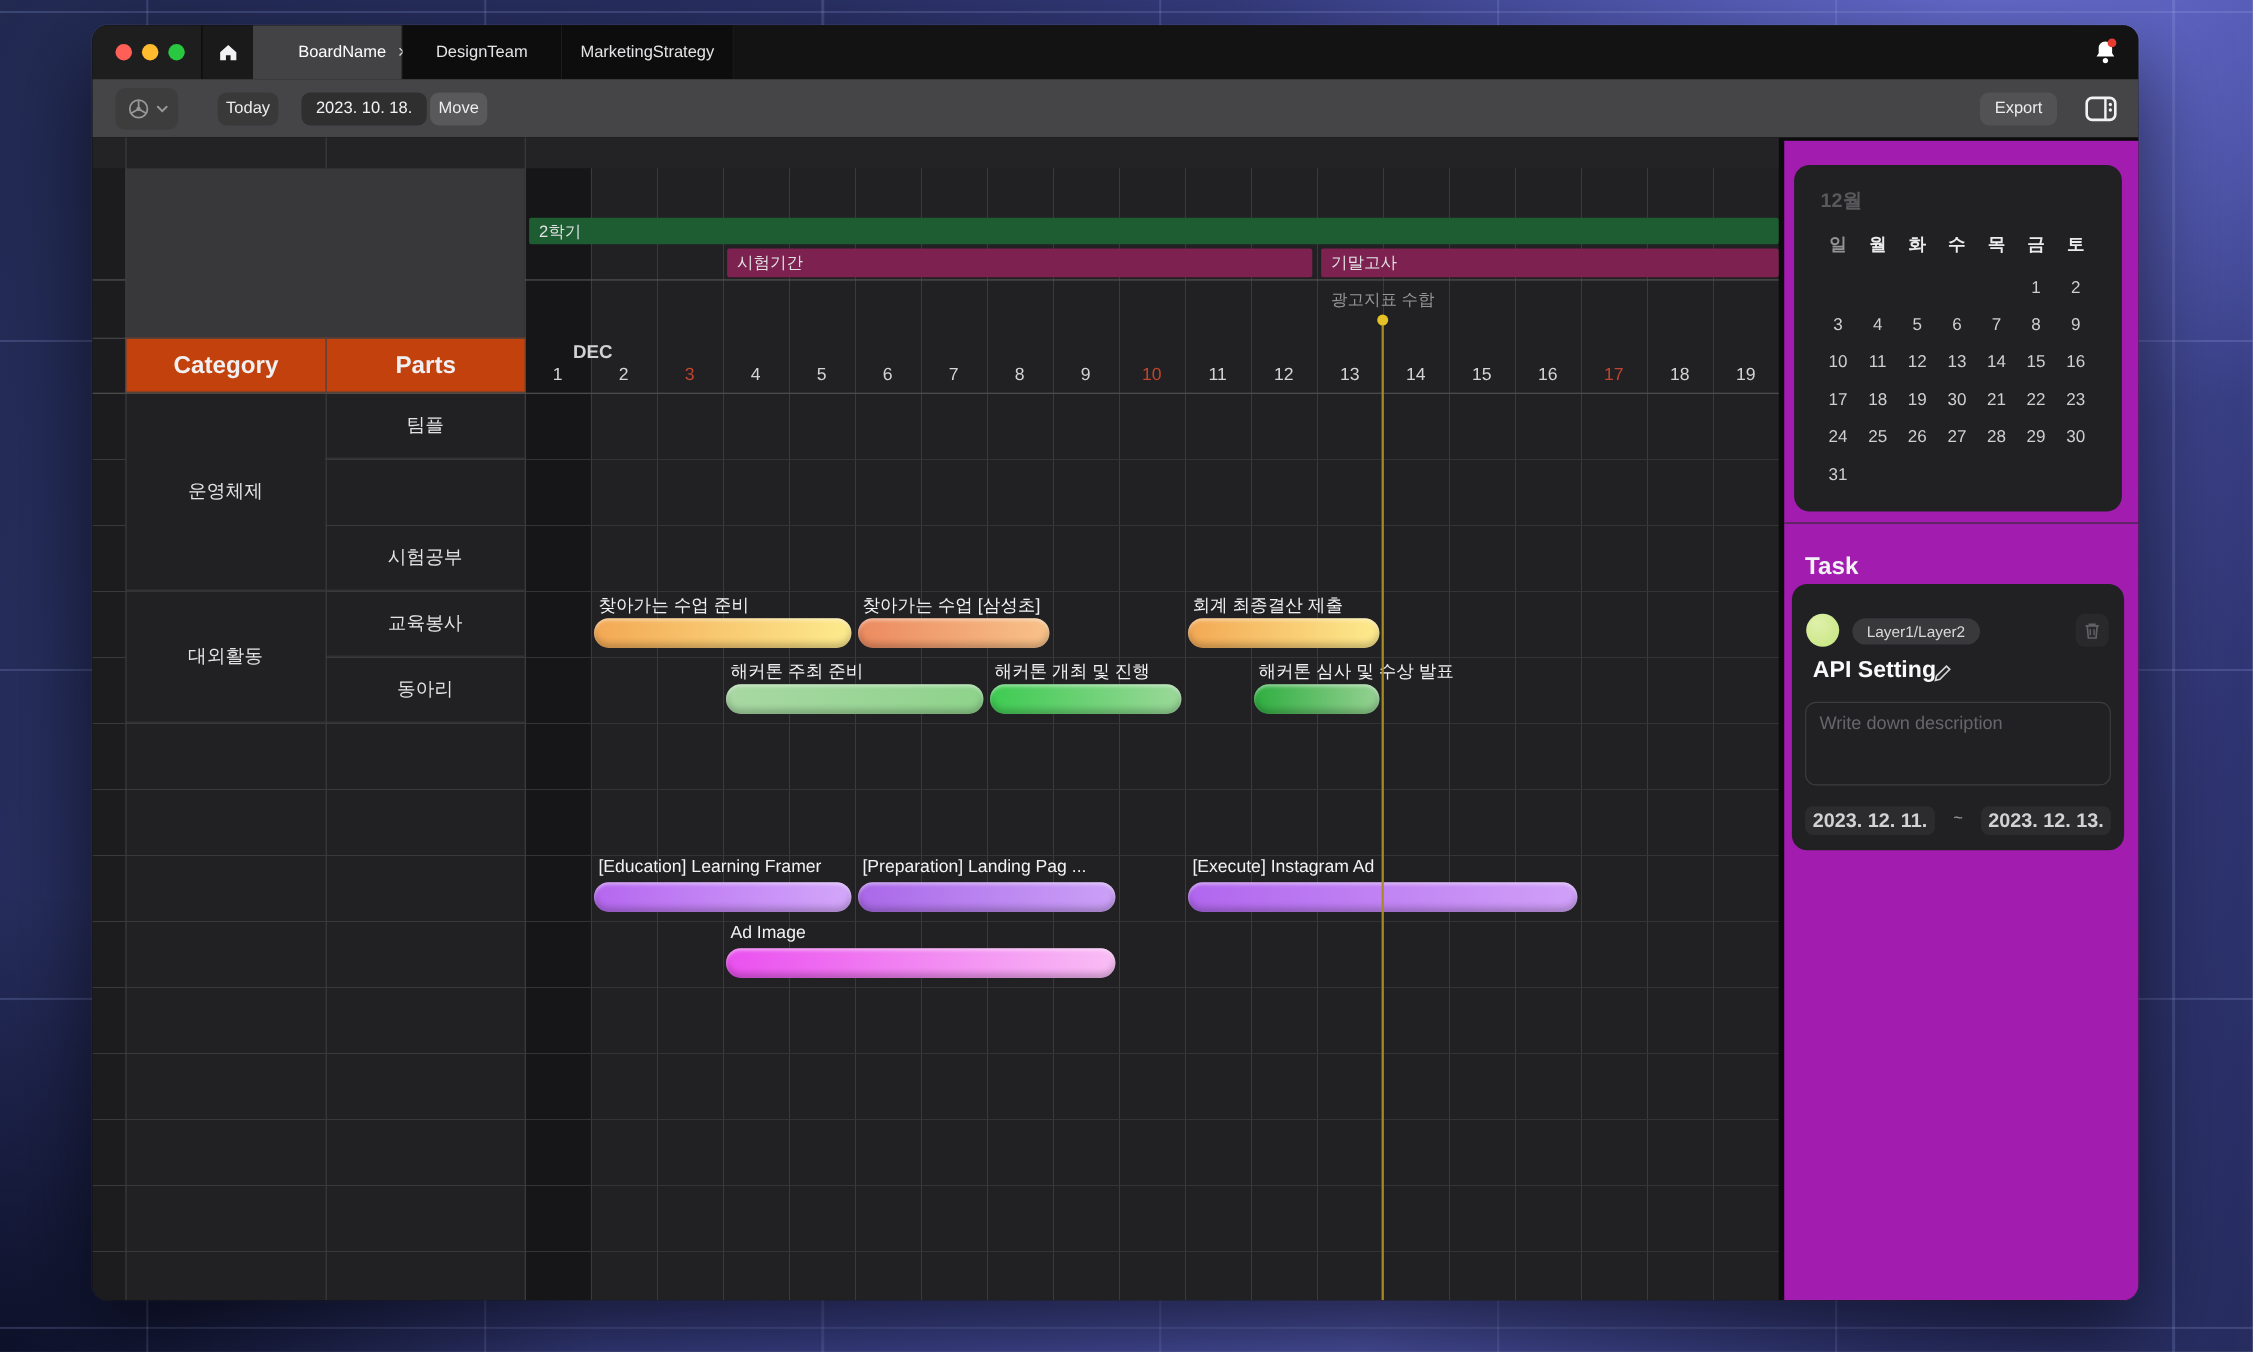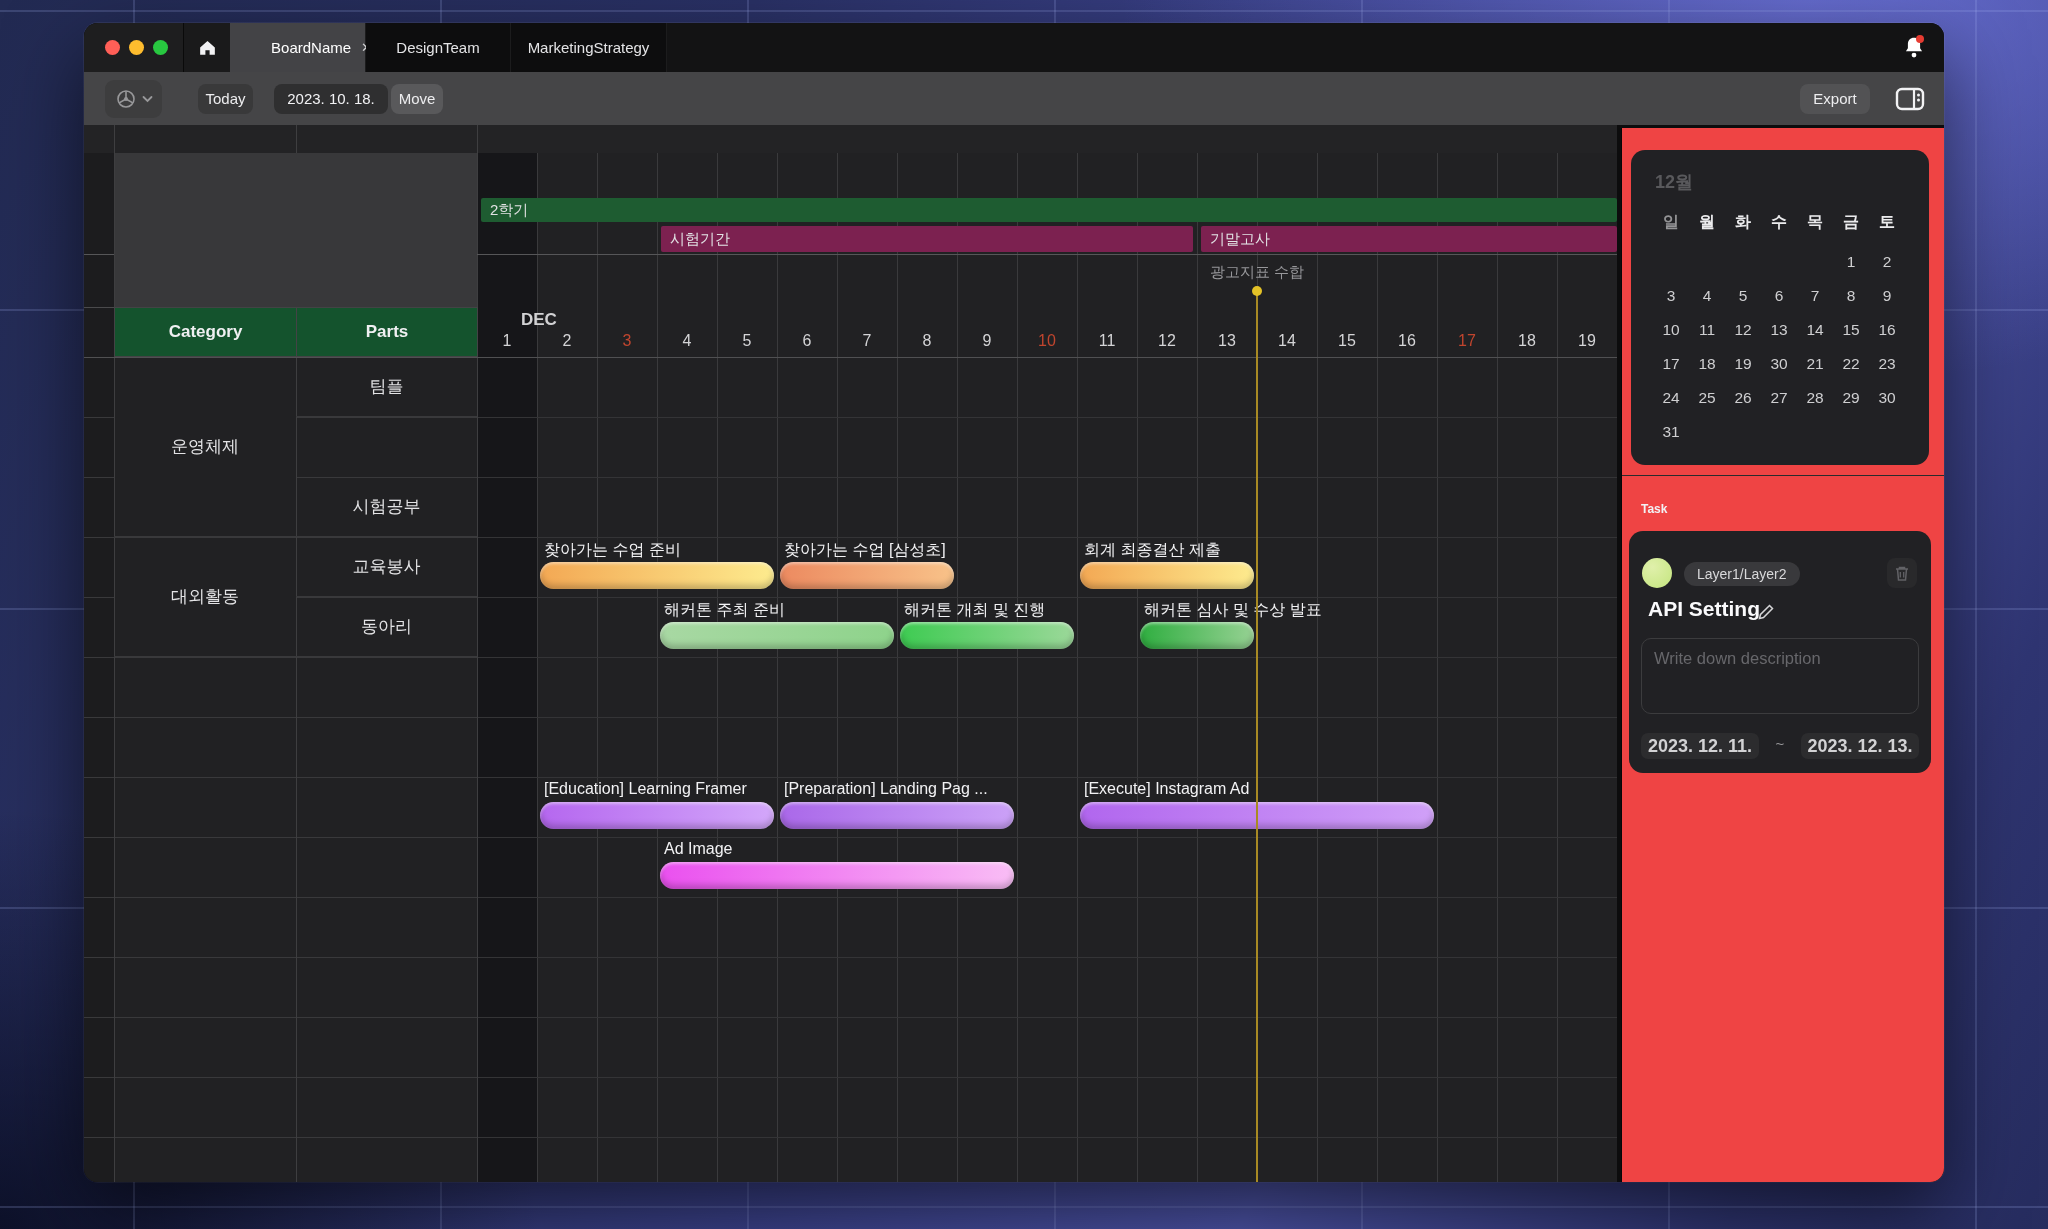--- a/index.html
+++ b/index.html
@@ -48,45 +48,45 @@
   .rows-tl{position:absolute;left:393px;top:232px;width:1140px;bottom:0;
     background-image:repeating-linear-gradient(to bottom,#343436 0 1px,transparent 1px 60px);}
   .rows-parts{position:absolute;left:212px;top:232px;width:181px;bottom:0;
     background-image:repeating-linear-gradient(to bottom,#39393b 0 1px,transparent 1px 60px);}
   .rows-strip{position:absolute;left:0;top:232px;width:30px;bottom:0;
     background-image:repeating-linear-gradient(to bottom,#39393b 0 1px,transparent 1px 60px);}
   .rows-cat{position:absolute;left:30px;top:532px;width:182px;bottom:0;
     background-image:repeating-linear-gradient(to bottom,#39393b 0 1px,transparent 1px 60px);}
   .hl{position:absolute;height:1px;background:#4e4e50;}
   .vl{position:absolute;width:1px;background:#3e3e40;}
-  .hdr-cell{position:absolute;top:182px;height:50px;background:#14532d;border:1px solid #434345;box-sizing:border-box;
-    display:flex;align-items:center;justify-content:center;font-size:17px;font-weight:bold;color:#f0f0f2;}
+  .hdr-cell{position:absolute;top:182px;height:50px;background:#c2410c;border:1px solid #434345;box-sizing:border-box;
+    display:flex;align-items:center;justify-content:center;font-size:22px;font-weight:bold;color:#f0f0f2;}
   .dec-label{position:absolute;left:399px;top:185px;font-size:17px;font-weight:bold;color:#d2d2d4;margin-left:38px;}
   .day-num{position:absolute;top:204px;height:24px;display:flex;align-items:center;justify-content:center;font-size:16px;color:#d4d4d6;}
   .day-num.sun{color:#c0452e;}
   .cat-cell,.part-cell{position:absolute;display:flex;align-items:center;justify-content:center;
     font-size:17px;color:#e3e3e5;border-bottom:1px solid #39393b;box-sizing:border-box;}
   .span-bar{position:absolute;border-radius:2px;display:flex;align-items:center;padding-left:9px;box-sizing:border-box;
     font-size:15px;color:#e2e2e4;white-space:nowrap;overflow:hidden;}
   .ms-label{position:absolute;width:200px;text-align:center;font-size:15px;color:#97979a;white-space:nowrap;}
   .ms-dot{position:absolute;width:10px;height:10px;border-radius:50%;background:#e4c227;z-index:6;}
   .today-line{position:absolute;width:2px;background:#a88a24;z-index:5;}
   .gbar{position:absolute;height:27px;border-radius:13.5px;z-index:4;
     box-shadow:inset 0 2px 3px rgba(255,255,255,.45), inset 0 -4px 6px rgba(0,0,0,.22);}
   .gbar-label{position:absolute;height:20px;font-size:16px;color:#f2f2f4;white-space:nowrap;z-index:4;}
   
-  .sidebar{position:absolute;left:1537px;top:3px;width:323px;bottom:0;background:#ef4444;border-left:1px solid #060607;}
+  .sidebar{position:absolute;left:1537px;top:3px;width:323px;bottom:0;background:#a21caf;border-left:1px solid #060607;}
   .card{position:absolute;background:#212124;border-radius:14px;}
   .cal-title{position:absolute;left:24px;top:20px;font-size:18px;font-weight:bold;color:#59595c;}
   .cal-row{position:absolute;left:22px;width:254px;display:flex;}
   .cal-wd{width:36px;height:28px;display:flex;align-items:center;justify-content:center;font-size:16px;font-weight:bold;color:#ebebed;}
   .cal-wd.dim{color:#949496;}
   .cal-d{width:36px;height:34px;display:flex;align-items:center;justify-content:center;font-size:15.5px;color:#cfcfd1;}
   .side-sep{position:absolute;left:0;right:0;top:347px;height:1px;background:#2b2b2d;}
-  .task-heading{position:absolute;left:19px;top:374px;font-size:12px;font-weight:bold;color:#f2f2f4;}
+  .task-heading{position:absolute;left:19px;top:374px;font-size:22px;font-weight:bold;color:#f2f2f4;}
   .color-dot{position:absolute;left:13px;top:27px;width:30px;height:30px;border-radius:50%;
     background:radial-gradient(circle at 35% 30%,#e0f0ab,#c4e57e);}
   .layer-chip{position:absolute;left:55px;top:31px;height:24px;padding:0 13px;border-radius:13px;background:#39393c;
     display:flex;align-items:center;font-size:14px;color:#d8d8da;}
   .trash-btn{position:absolute;left:258px;top:27px;width:30px;height:30px;border-radius:8px;background:#29292b;
     display:flex;align-items:center;justify-content:center;}
   .task-title{position:absolute;left:19px;top:66px;font-size:21px;font-weight:bold;color:#fafafc;}
   .pencil-btn{position:absolute;left:128px;top:72px;}
   .desc-box{position:absolute;left:12px;top:107px;width:278px;height:76px;box-sizing:border-box;
     background:transparent;border:1px solid #3c3c3e;border-radius:10px;resize:none;outline:none;

